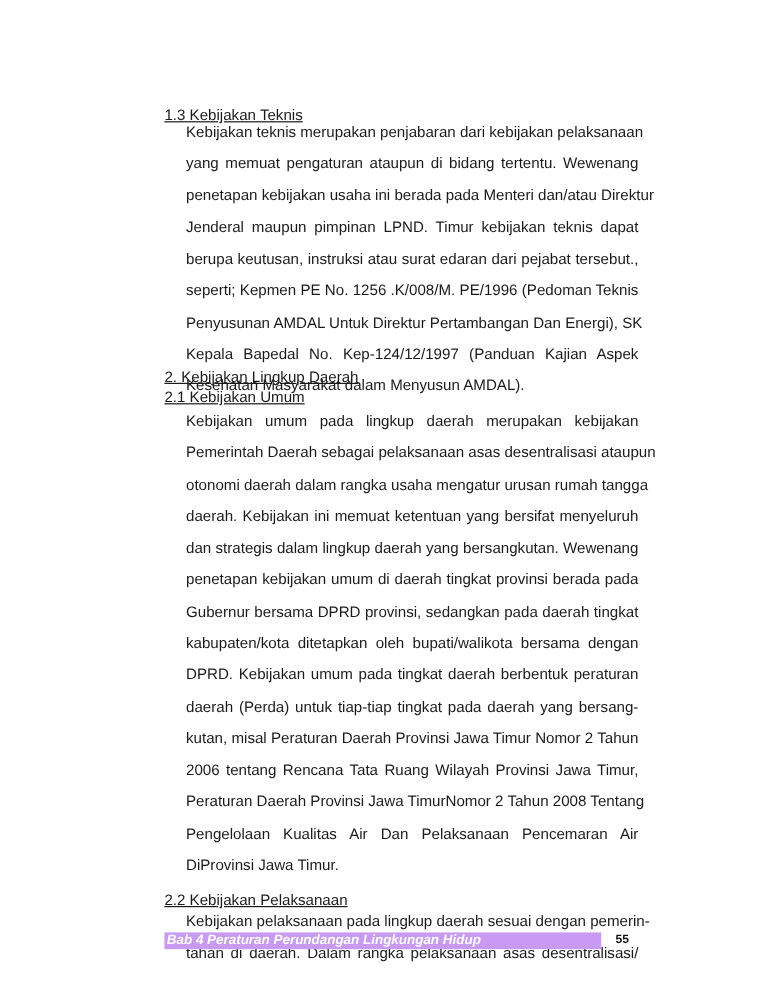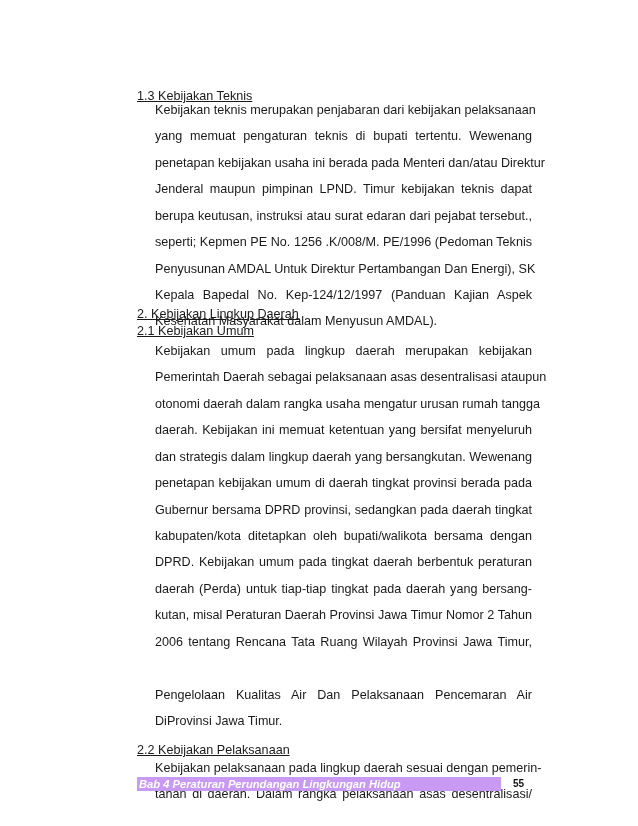--- a/index.html
+++ b/index.html
@@ -27,21 +27,21 @@
     font-size: 10px; font-weight: bold; color: #111111;
   }
 </style>
 </head>
 <body>
 
 <div class="page">
 
   <div class="line h" style="top:88px">1.3 Kebijakan Teknis</div>
   <div class="line b" style="top:102px">Kebijakan teknis merupakan penjabaran dari kebijakan pelaksanaan</div>
-  <div class="line b" style="top:128px">yang memuat pengaturan teknis di bupati tertentu. Wewenang</div>
+  <div class="line b" style="top:128px">yang memuat pengaturan ataupun di bidang tertentu. Wewenang</div>
   <div class="line b" style="top:155px">penetapan kebijakan usaha ini berada pada Menteri dan/atau Direktur</div>
   <div class="line b" style="top:181px">Jenderal maupun pimpinan LPND. Timur kebijakan teknis dapat</div>
   <div class="line b" style="top:208px">berupa keutusan, instruksi atau surat edaran dari pejabat tersebut.,</div>
   <div class="line b" style="top:234px">seperti; Kepmen PE No. 1256 .K/008/M. PE/1996 (Pedoman Teknis</div>
   <div class="line b" style="top:261px">Penyusunan AMDAL Untuk Direktur Pertambangan Dan Energi), SK</div>
   <div class="line b" style="top:287px">Kepala Bapedal No. Kep-124/12/1997 (Panduan Kajian Aspek</div>
   <div class="line b last" style="top:313px">Kesehatan Masyarakat dalam Menyusun AMDAL).</div>
 
   <div class="line h" style="top:306px" id="h2">2. Kebijakan Lingkup Daerah</div>
 
@@ -51,20 +51,21 @@
   <div class="line b" style="top:396px">otonomi daerah dalam rangka usaha mengatur urusan rumah tangga</div>
   <div class="line b" style="top:422px">daerah. Kebijakan ini memuat ketentuan yang bersifat menyeluruh</div>
   <div class="line b" style="top:449px">dan strategis dalam lingkup daerah yang bersangkutan. Wewenang</div>
   <div class="line b" style="top:475px">penetapan kebijakan umum di daerah tingkat provinsi berada pada</div>
   <div class="line b" style="top:502px">Gubernur bersama DPRD provinsi, sedangkan pada daerah tingkat</div>
   <div class="line b" style="top:528px">kabupaten/kota ditetapkan oleh bupati/walikota bersama dengan</div>
   <div class="line b" style="top:554px">DPRD. Kebijakan umum pada tingkat daerah berbentuk peraturan</div>
   <div class="line b" style="top:581px">daerah (Perda) untuk tiap-tiap tingkat pada daerah yang bersang-</div>
   <div class="line b" style="top:607px">kutan, misal Peraturan Daerah Provinsi Jawa Timur Nomor 2 Tahun</div>
   <div class="line b" style="top:634px">2006 tentang Rencana Tata Ruang Wilayah Provinsi Jawa Timur,</div>
+  <div class="line b" style="top:660px">Peraturan Daerah Provinsi Jawa TimurNomor 2 Tahun 2008 Tentang</div>
   <div class="line b" style="top:687px">Pengelolaan Kualitas Air Dan Pelaksanaan Pencemaran Air</div>
   <div class="line b last" style="top:713px">DiProvinsi Jawa Timur.</div>
 
   <div class="line h" style="top:742px" id="h22">2.2 Kebijakan Pelaksanaan</div>
   <div class="line b" style="top:760px" id="l220">Kebijakan pelaksanaan pada lingkup daerah sesuai dengan pemerin-</div>
   <div class="line b" style="top:786px" id="l221">tahan di daerah. Dalam rangka pelaksanaan asas desentralisasi/</div>
 
   <div class="footer-bar"></div>
   <div class="footer-title">Bab 4 Peraturan Perundangan Lingkungan Hidup</div>
   <div class="page-number">55</div>

